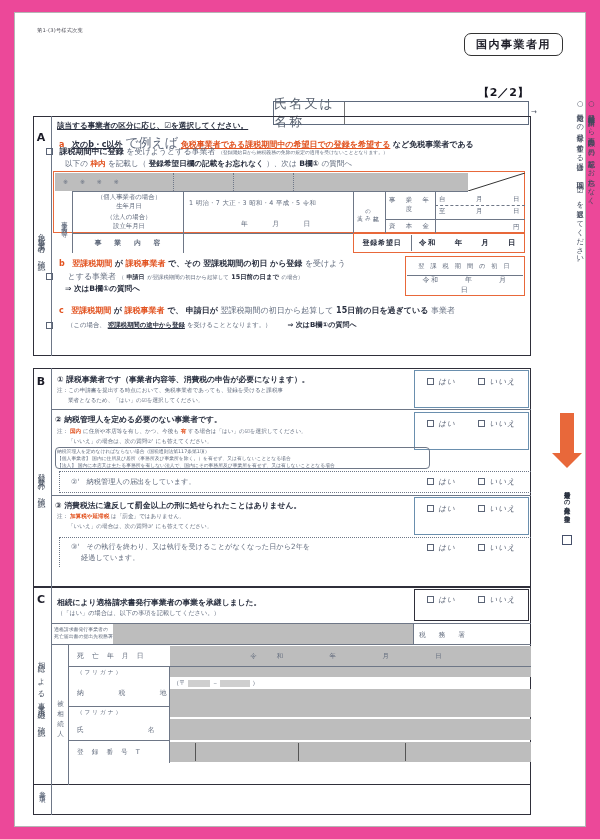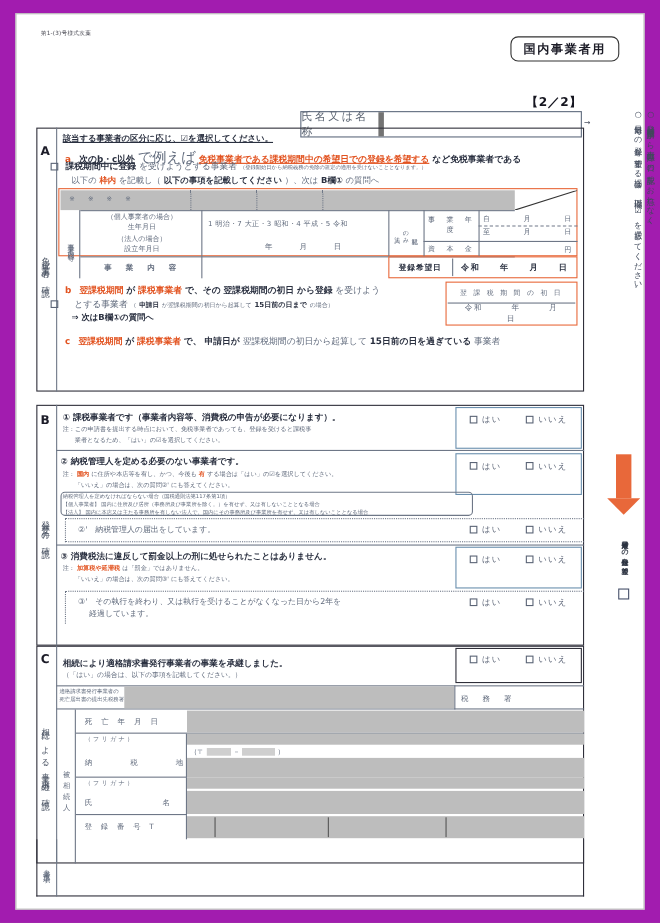--- a/index.html
+++ b/index.html
@@ -1,20 +1,20 @@
 <!DOCTYPE html>
 <html lang="ja"><head>
 <meta charset="utf-8">
 <title>適格請求書発行事業者の登録申請書（次葉）</title>
 <style>
   html,body{margin:0;padding:0;background:#8a8a8a;}
   body{font-family:"DejaVu Sans","Liberation Sans",sans-serif;}
   .page{
     width:600px;height:839px;position:relative;overflow:hidden;
-    background:#a21caf;box-sizing:border-box;
+    background:#ec4899;box-sizing:border-box;
   }
   .sheet{
     position:absolute;left:14px;top:12px;width:572px;height:815px;
     background:#fff;border:1px solid #b5b5b5;box-sizing:border-box;
   }
   
   .formcode{
     position:absolute;left:22px;top:14px;font-size:5.2px;color:#4b4b55;
     letter-spacing:.2px;white-space:nowrap;
   }
@@ -28,22 +28,22 @@
     position:absolute;left:0;right:0;top:46px;text-align:center;
     font-size:17.5px;font-weight:bold;color:#161620;letter-spacing:1.1px;
   }
   .pageno{
     position:absolute;right:56px;top:72px;font-size:11px;font-weight:bold;
     color:#161620;letter-spacing:.5px;margin-left:20px;
   }
   
   .name-row{position:absolute;left:258px;top:88px;width:256px;height:24px;
     border:1px solid #5e6a7d;box-sizing:border-box;display:flex;background:#fff;}
-  .name-lbl{width:70px;border-right:5px solid #737373;display:flex;align-items:center;
-    justify-content:center;font-size:10px;color:#5b6472;letter-spacing:2.2px;}
+  .name-lbl{width:70px;border-right:1px solid #737373;display:flex;align-items:center;
+    justify-content:center;font-size:13px;color:#5b6472;letter-spacing:2.2px;}
   .name-val{flex:1;}
   .name-arrow{position:absolute;left:516px;top:95px;font-size:7px;color:#4a5160;}
 
   
   .vnotes{position:absolute;left:519px;top:86px;width:62px;height:300px;
     display:flex;flex-direction:row-reverse;gap:1px;}
   .vnote{
     writing-mode:vertical-rl;text-orientation:upright;
     font-size:7.3px;line-height:1.42;color:#414a5c;letter-spacing:.6px;
     height:292px;
@@ -76,21 +76,21 @@
 
   
   .rail{position:absolute;left:16px;width:20px;text-align:center;}
   .rail .ltr{font-size:11px;font-weight:bold;color:#1c1c28;}
   .rail .cap{writing-mode:vertical-rl;text-orientation:upright;font-size:7.6px;
     color:#4b5464;letter-spacing:3px;margin-top:4px;display:inline-block;}
 
   .cb{display:inline-block;width:7px;height:7px;border:1px solid #5b6476;
       box-sizing:border-box;vertical-align:middle;}
   .yn{display:flex;align-items:center;justify-content:space-around;height:100%;
-      font-size:7.6px;color:#5b6476;letter-spacing:1px;}
+      font-size:7.6px;color:#5b6476;letter-spacing:1px;font-style:italic;}
   .yn span.cb{margin-right:4px;}
 </style>
 </head>
 <body>
 
 <div class="page">
 <div class="sheet">
 
   <div class="formcode">第1-(3)号様式次葉</div>
   <div class="dom-badge">国内事業者用</div>
@@ -134,21 +134,21 @@
     <span class="cb"></span>
     <span class="b" style="margin-left:4px;">課税期間中に登録</span>
     <span class="mut">を受けようとする事業者</span>
     <span class="mut" style="font-size:4.8px;">（登録開始日から納税義務の免除の規定の適用を受けないこととなります。）</span>
   </div>
 
   <div class="txt" style="left:50px;top:146px;font-size:7.6px;white-space:nowrap;">
     <span class="mut">以下の</span>
     <span class="b or">枠内</span>
     <span class="mut">を記載し（</span>
-    <span class="b">以下の事項を記載してください</span>
+    <span class="b">登録希望日欄の記載をお忘れなく</span>
     <span class="mut">）、次は</span>
     <span class="b">B欄①</span>
     <span class="mut">の質問へ</span>
   </div>
 
   <div class="frame orange" style="left:38px;top:158px;width:472px;height:62px;"></div>
   <div class="frame gray" style="left:40px;top:160px;width:413px;height:18px;"></div>
   <div class="txt mut" style="left:48px;top:165px;font-size:6px;letter-spacing:5px;">※   ※   ※   ※</div>
   <div class="frame thin" style="left:158px;top:160px;width:0;height:18px;border-width:0 0 0 1px;border-style:dotted;"></div>
   <div class="frame thin" style="left:218px;top:160px;width:0;height:18px;border-width:0 0 0 1px;border-style:dotted;"></div>
@@ -230,20 +230,27 @@
     <span class="b or">c</span>
     <span class="b or" style="margin-left:5px;">翌課税期間</span>
     <span class="b">が</span>
     <span class="b or">課税事業者</span>
     <span class="b">で、</span>
     <span class="b">申請日が</span>
     <span class="mut">翌課税期間の初日から起算して</span>
     <span class="b">15日前の日を過ぎている</span>
     <span class="mut">事業者</span>
   </div>
+  <div class="txt" style="left:31px;top:307px;font-size:6.4px;white-space:nowrap;">
+    <span class="cb"></span>
+    <span class="mut" style="margin-left:12px;">（この場合、</span>
+    <span class="b" style="text-decoration:underline;">翌課税期間の途中から登録</span>
+    <span class="mut">を受けることとなります。）</span>
+    <span class="b" style="margin-left:14px;font-size:7px;">⇒ 次はB欄①の質問へ</span>
+  </div>
 
   <div class="frame bk" style="left:18px;top:355px;width:498px;height:219px;"></div>
   <div class="frame thin" style="left:36px;top:355px;width:0;height:219px;border-width:0 0 0 1px;"></div>
   <div class="rail" style="top:362px;">
     <div class="ltr">B</div>
     <div class="cap" style="height:180px;">登録要件の確認</div>
   </div>
 
   <div class="frame thin" style="left:36px;top:355px;width:480px;height:42px;border-width:0 0 1px 0;"></div>
   <div class="txt b" style="left:42px;top:361px;font-size:7.8px;">① 課税事業者です（事業者内容等、消費税の申告が必要になります）。</div>
@@ -329,20 +336,21 @@
   <div class="frame gray" style="left:98px;top:611px;width:300px;height:20px;"></div>
   <div class="frame thin" style="left:398px;top:610px;width:0;height:22px;border-width:0 0 0 1px;"></div>
   <div class="txt mut" style="left:404px;top:617px;font-size:6.8px;letter-spacing:3px;">税　務　署</div>
 
   <div class="frame thin" style="left:36px;top:632px;width:18px;height:140px;border-width:0 1px 0 0;"></div>
   <div class="txt mut c" style="left:36px;top:632px;width:18px;height:140px;writing-mode:vertical-rl;text-orientation:upright;font-size:6.6px;letter-spacing:10px;">被相続人</div>
 
   <div class="frame thin" style="left:54px;top:632px;width:462px;height:22px;border-width:0 0 1px 0;"></div>
   <div class="txt mut" style="left:62px;top:638px;font-size:6.8px;letter-spacing:3px;">死 亡 年 月 日</div>
   <div class="frame gray" style="left:155px;top:633px;width:361px;height:20px;"></div>
+  <div class="txt mut c" style="left:155px;top:633px;width:361px;height:20px;font-size:6.4px;letter-spacing:9px;">令 和 　 年 　 月 　 日</div>
 
   <div class="frame thin" style="left:54px;top:654px;width:101px;height:40px;border-width:0 1px 1px 0;"></div>
   <div class="txt mut" style="left:62px;top:656px;font-size:5.6px;letter-spacing:2px;">（フリガナ）</div>
   <div class="txt mut" style="left:62px;top:675px;font-size:6.8px;letter-spacing:7px;">納　　税　　地</div>
   <div class="frame gray" style="left:155px;top:654px;width:361px;height:10px;"></div>
   <div class="txt mut" style="left:158px;top:666px;font-size:6.4px;">
     <span>（〒</span>
     <span style="display:inline-block;width:22px;height:7px;background:#cfcfcf;vertical-align:middle;"></span>
     <span>－</span>
     <span style="display:inline-block;width:30px;height:7px;background:#cfcfcf;vertical-align:middle;"></span>

